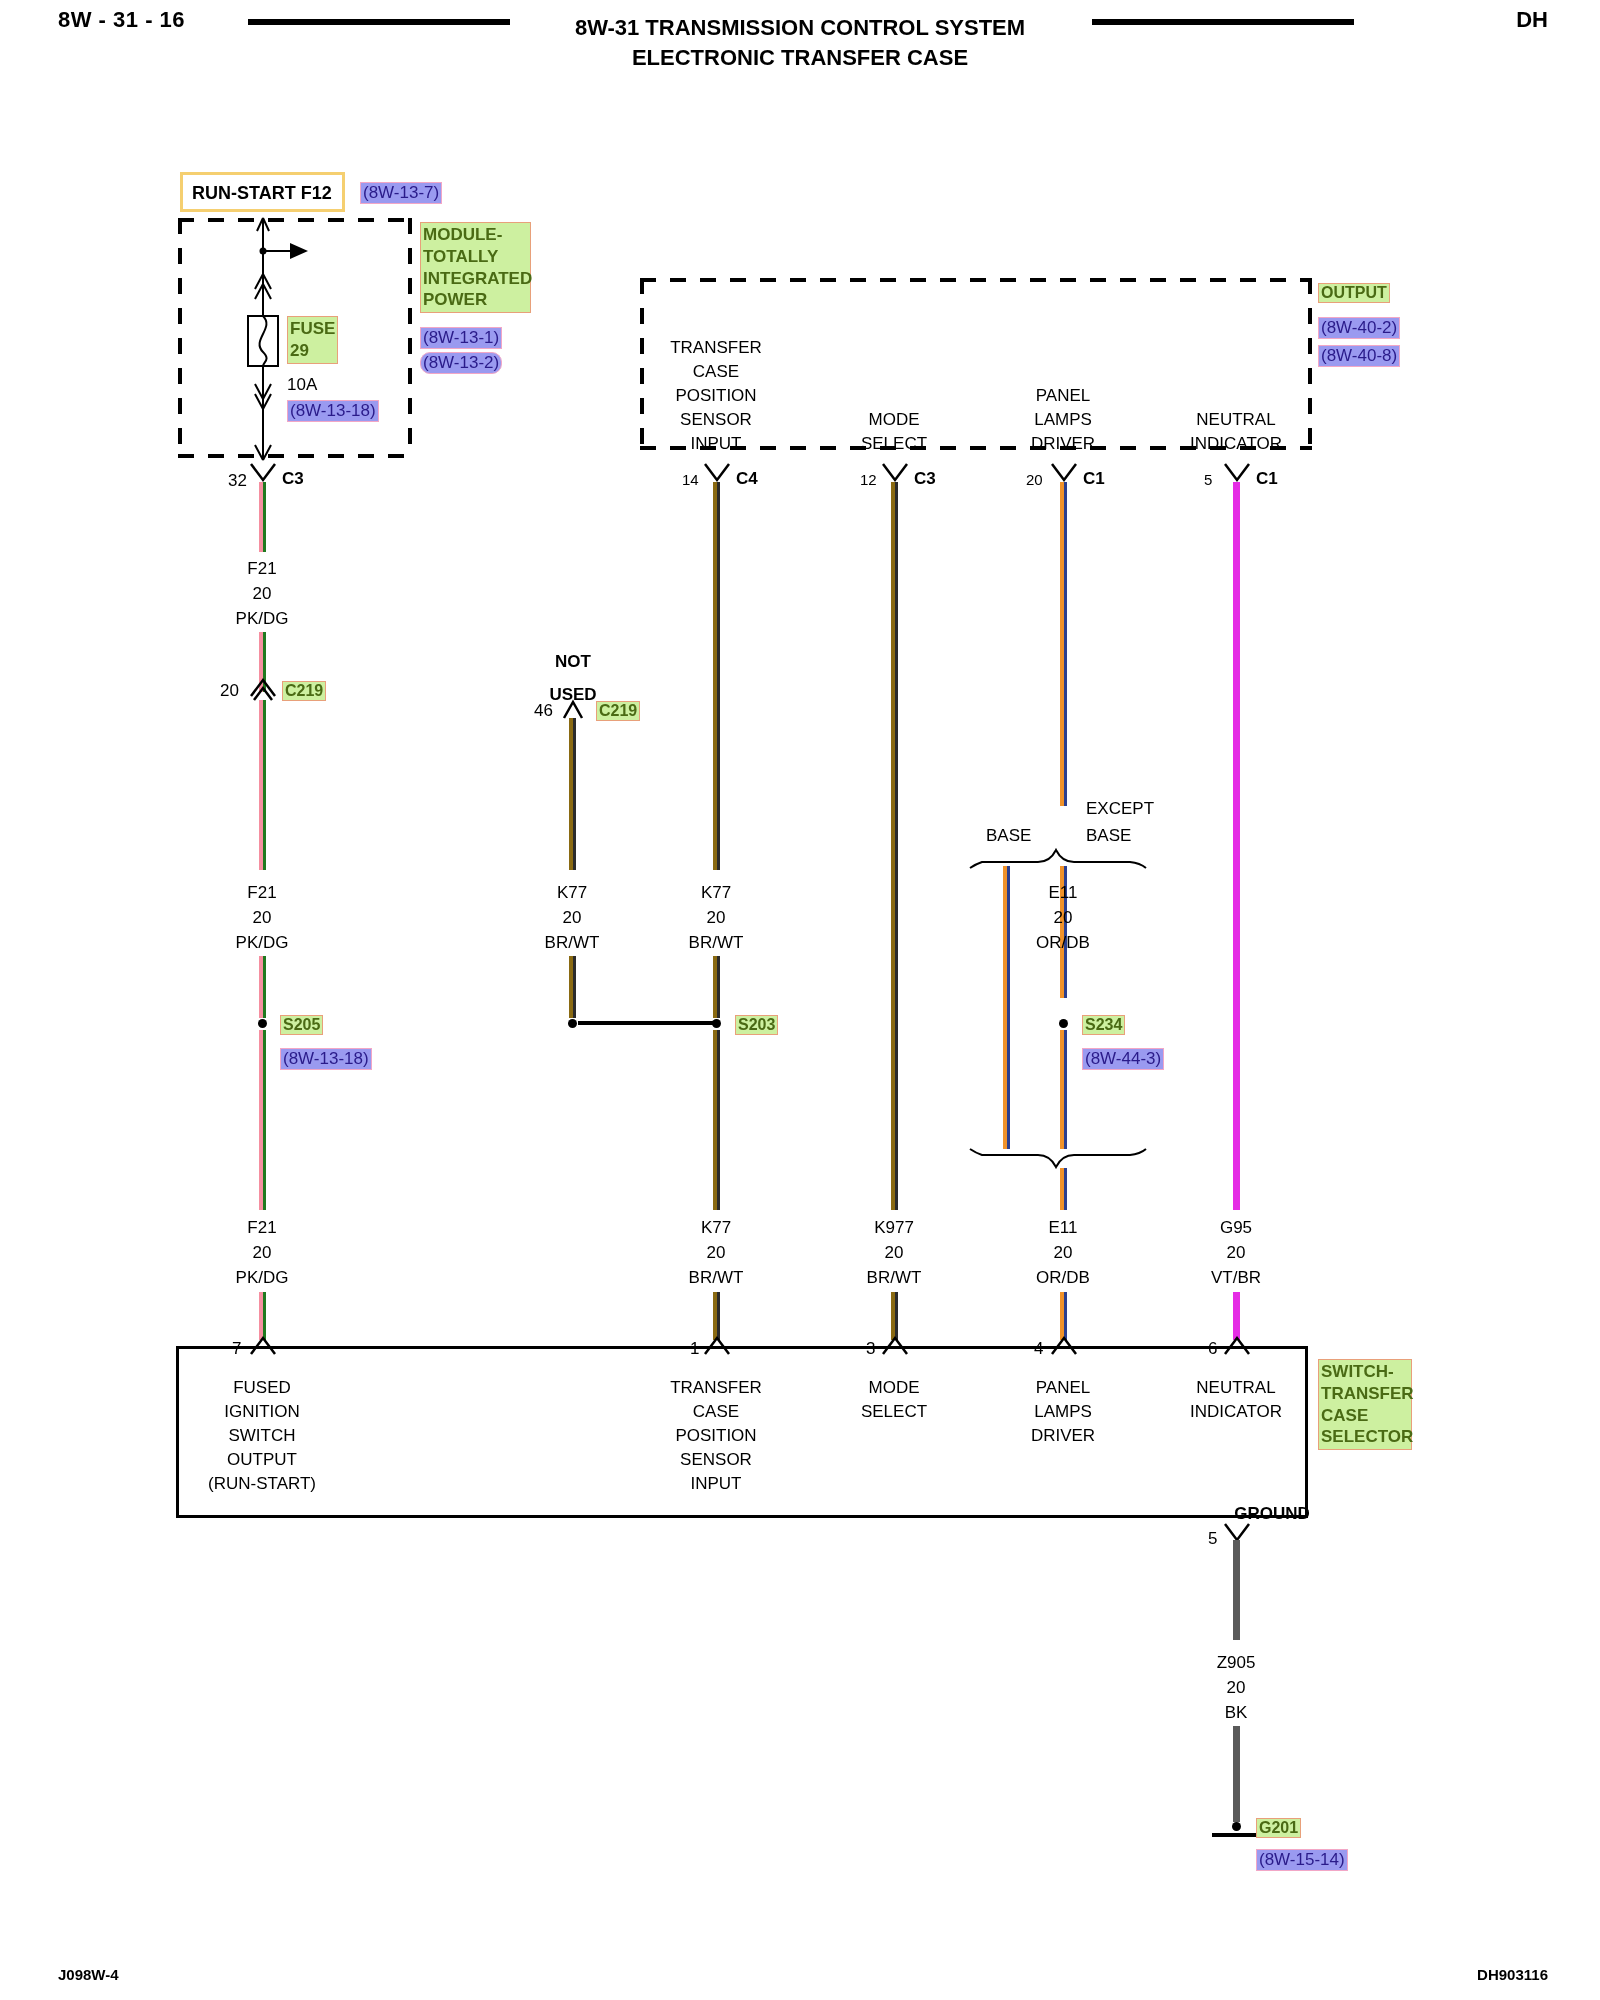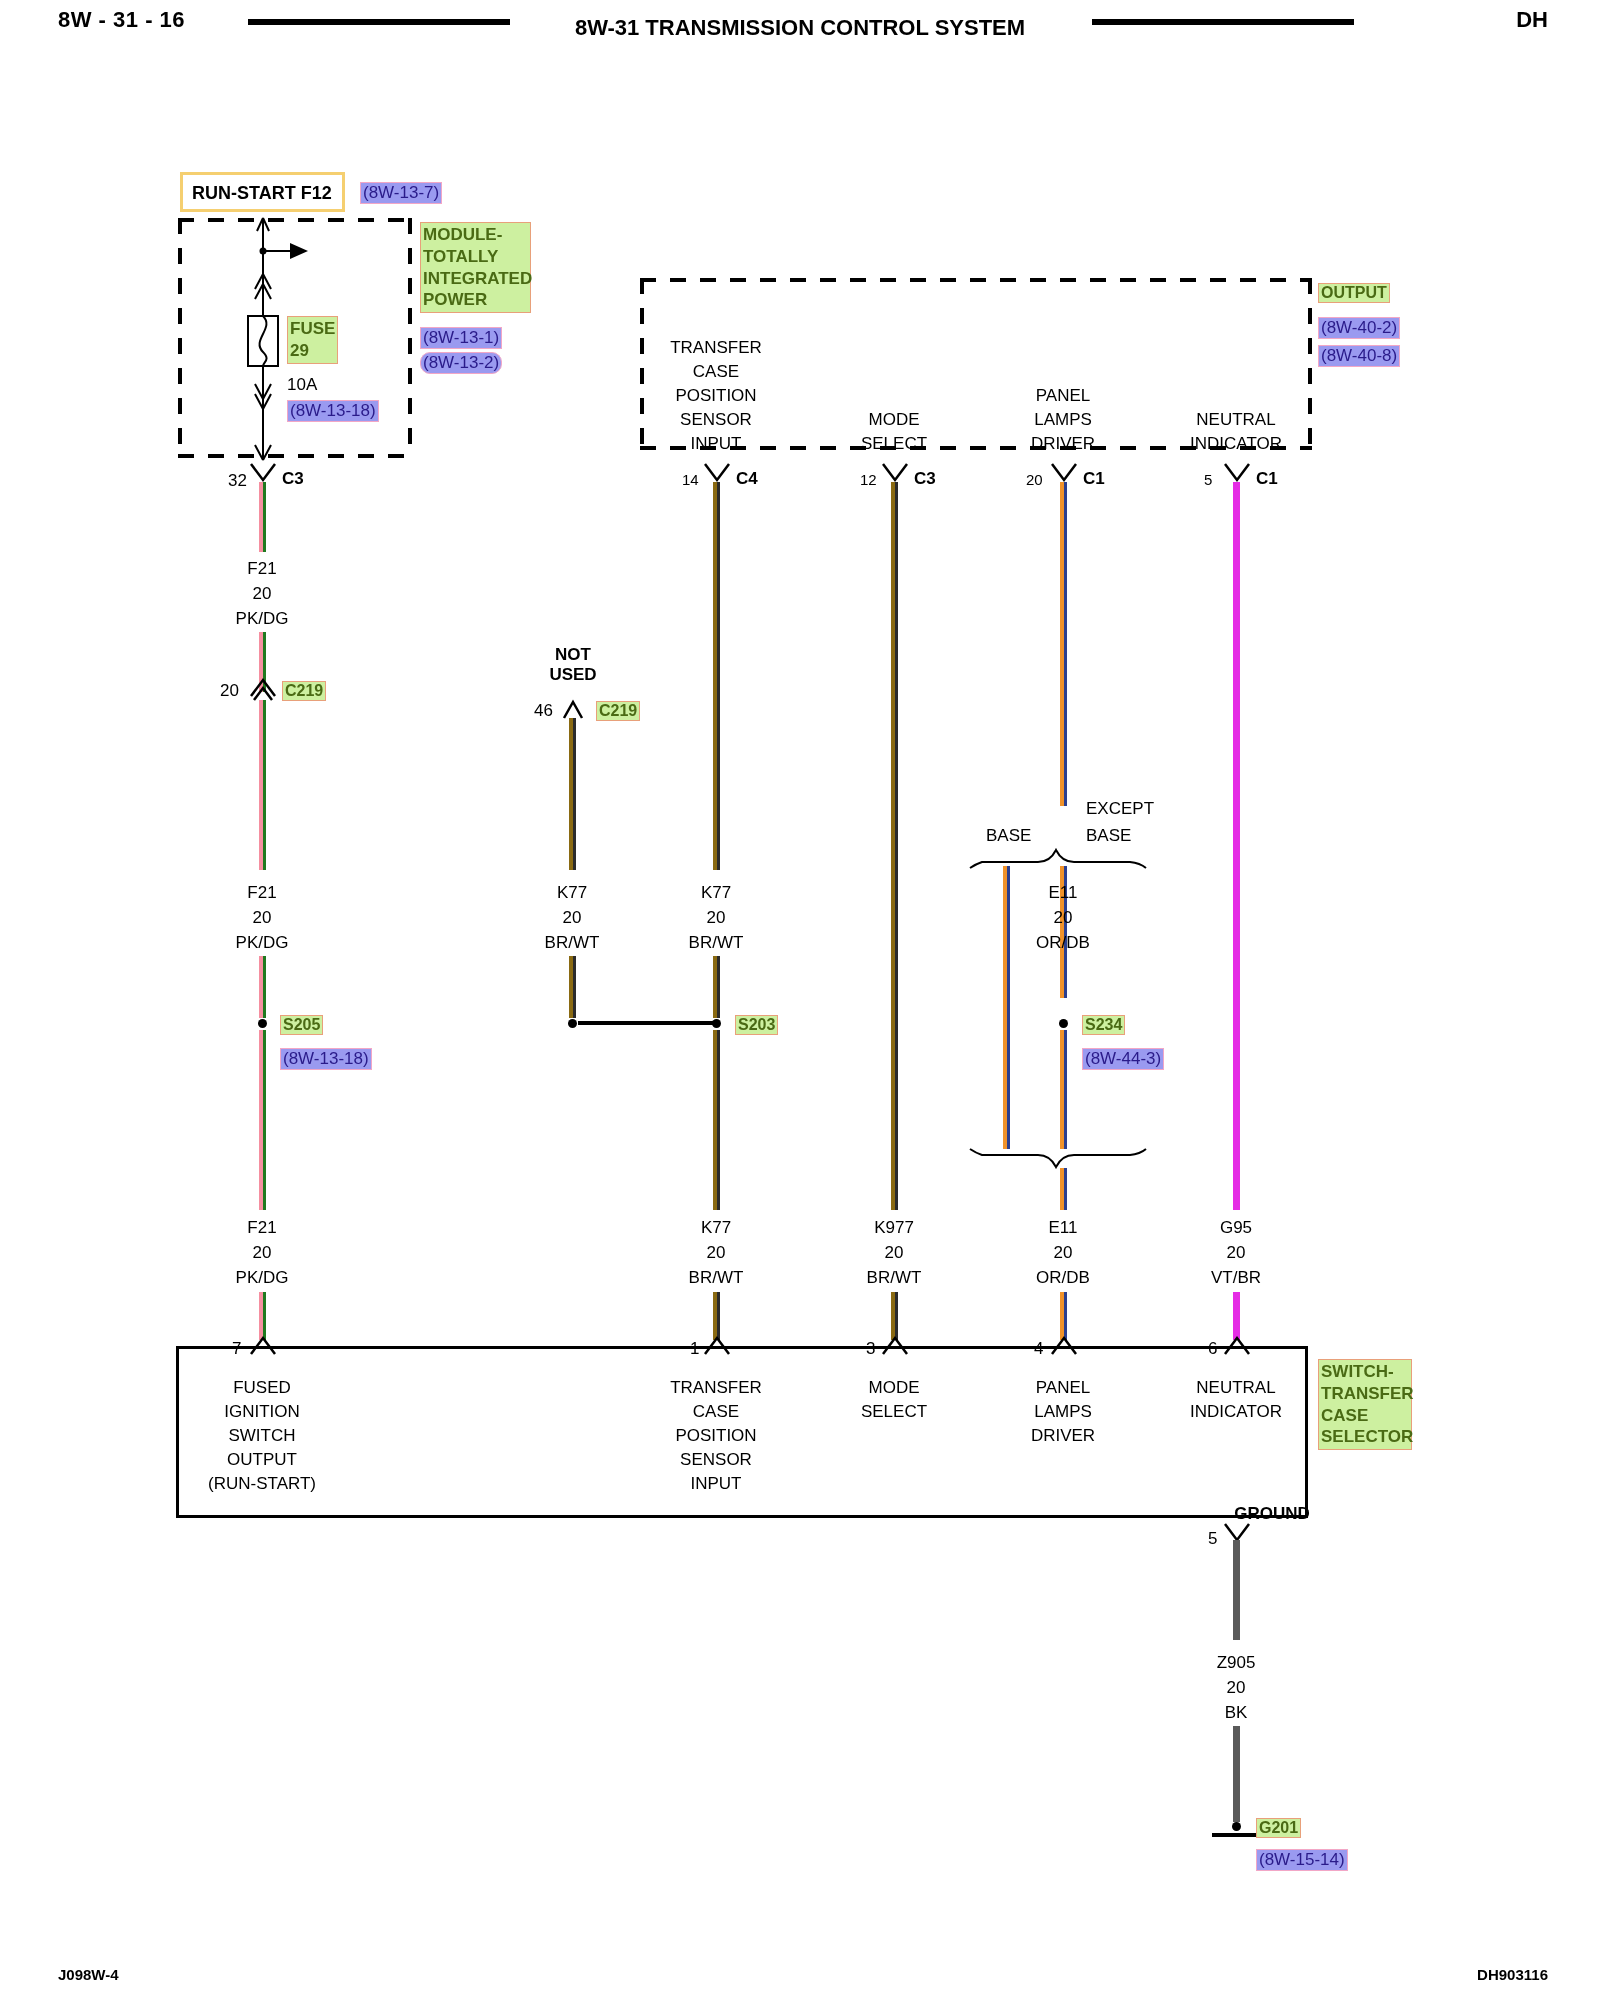--- a/index.html
+++ b/index.html
@@ -53,20 +53,21 @@
   .hline{position:absolute;background:#000;height:4px;}
   .dot{position:absolute;width:9px;height:9px;border-radius:50%;background:#000;}
 </style>
 </head>
 <body>
 
 <div id="page-header">
   <div id="hdr-left">8W - 31 - 16</div>
   <div id="hdr-rule-left"></div>
   <div id="hdr-title1">8W-31 TRANSMISSION CONTROL SYSTEM</div>
+  <div id="hdr-title2">ELECTRONIC TRANSFER CASE</div>
   <div id="hdr-rule-right"></div>
   <div id="hdr-right">DH</div>
 </div>
 
 <div class="box-yellow" style="left:180px;top:172px;width:165px;height:40px;"></div>
 <div class="t b" style="left:192px;top:184px;font-size:18px;">RUN-START F12</div>
 <div class="chip-blue" style="left:360px;top:182px;">(8W-13-7)</div>
 
 <div class="dashbox" style="left:178px;top:218px;width:234px;height:240px;"></div>
 
@@ -199,21 +200,21 @@
 <div class="tc" style="left:262px;top:1215px;line-height:25px;">
   <span>F21</span><br>
   <span>20</span><br>
   <span>PK/DG</span>
 </div>
 <div class="wire" style="left:259px;top:1292px;height:48px;">
   <div class="s" style="background:#f58fa0;"></div>
     <div class="s2" style="background:#1f7a1f;"></div>
 </div>
 
-<div class="tc b" style="left:573px;top:645px;line-height:20px;white-space:pre;">NOT
+<div class="tc b" style="left:573px;top:645px;line-height:33px;white-space:pre;">NOT
 USED</div>
 <svg class="abs" style="left:560px;top:698px;" width="26" height="24">
   <path d="M4 20 L13 4 L22 20" stroke="#000" stroke-width="2.5" fill="none"></path>
 </svg>
 <div class="t" style="left:534px;top:702px;">46</div>
 <div class="chip-green-sm" style="left:596px;top:701px;">C219</div>
 <div class="wire" style="left:569px;top:718px;height:152px;">
   <div class="s" style="background:#8a6a12;"></div>
     <div class="s2" style="background:#2b2b2b;"></div>
 </div>

